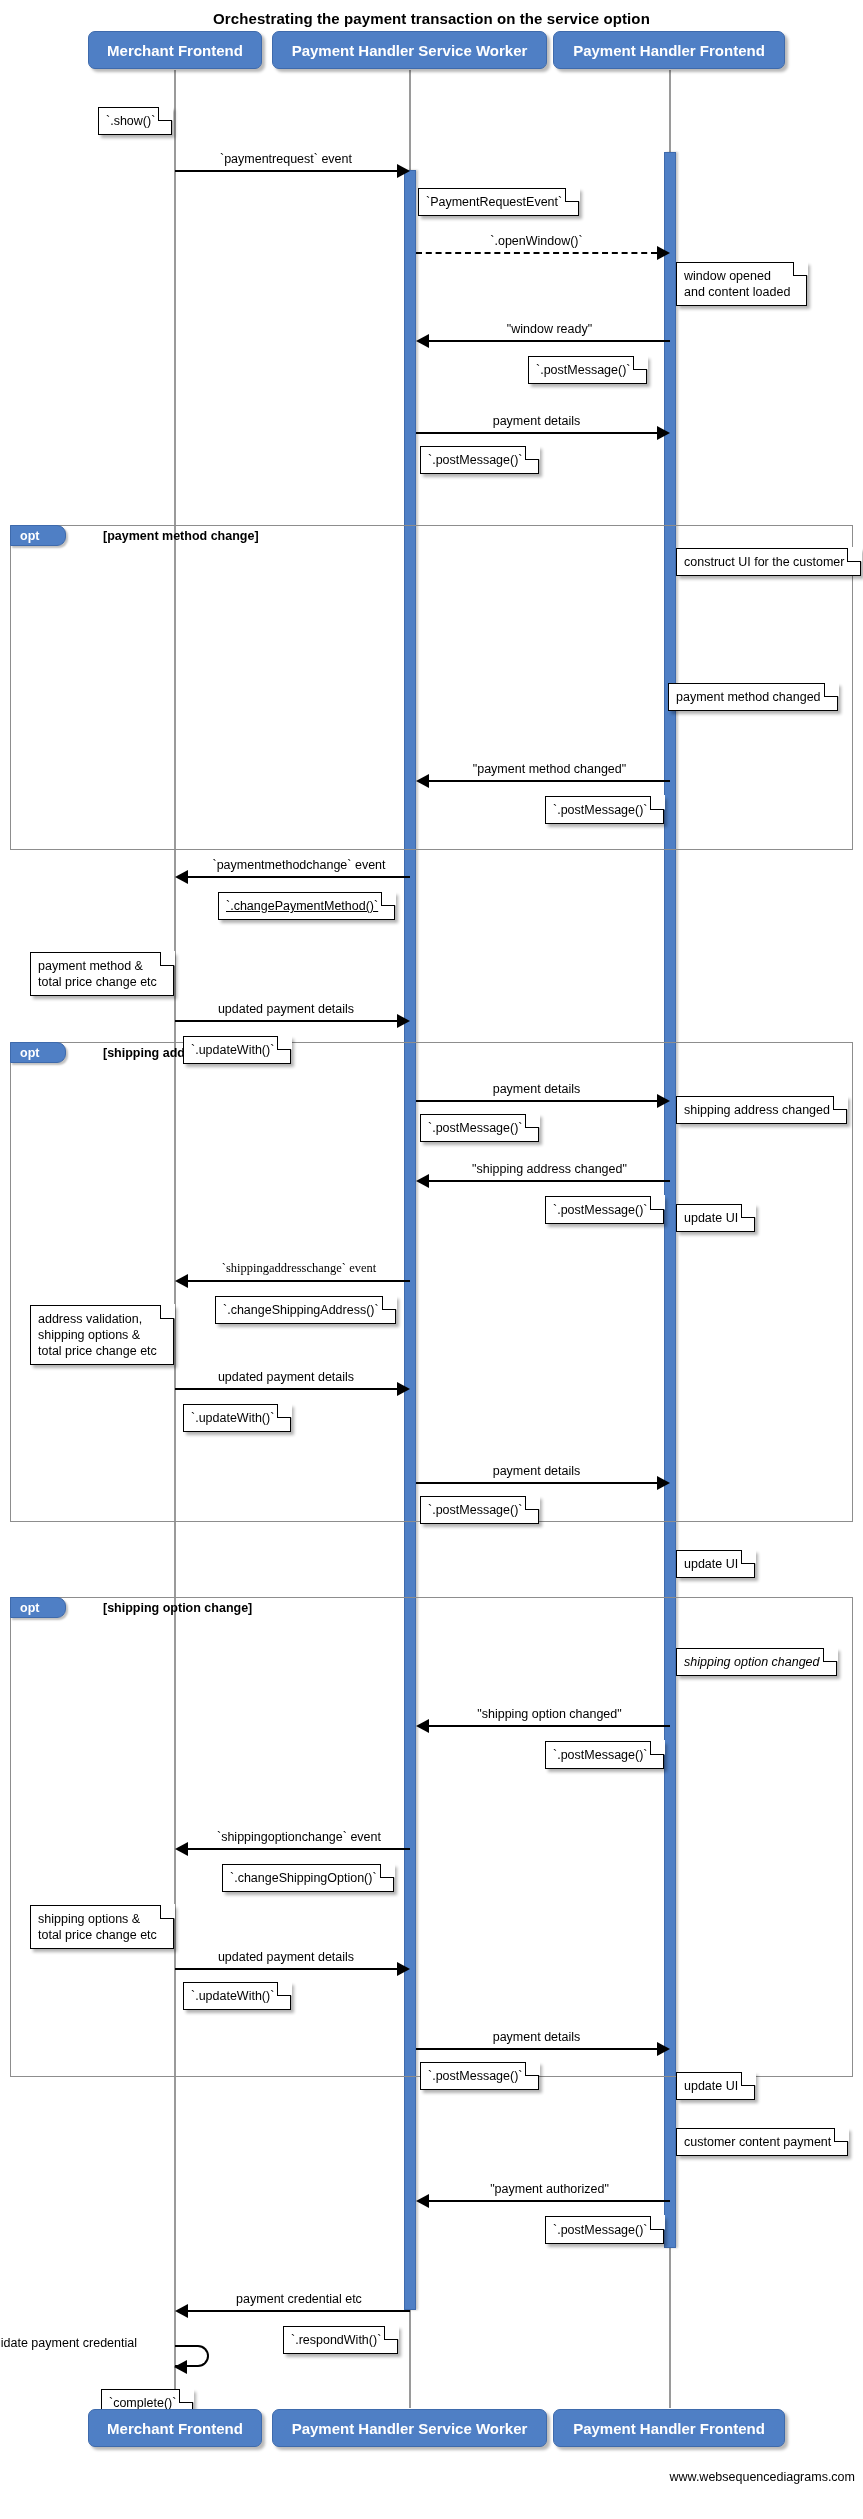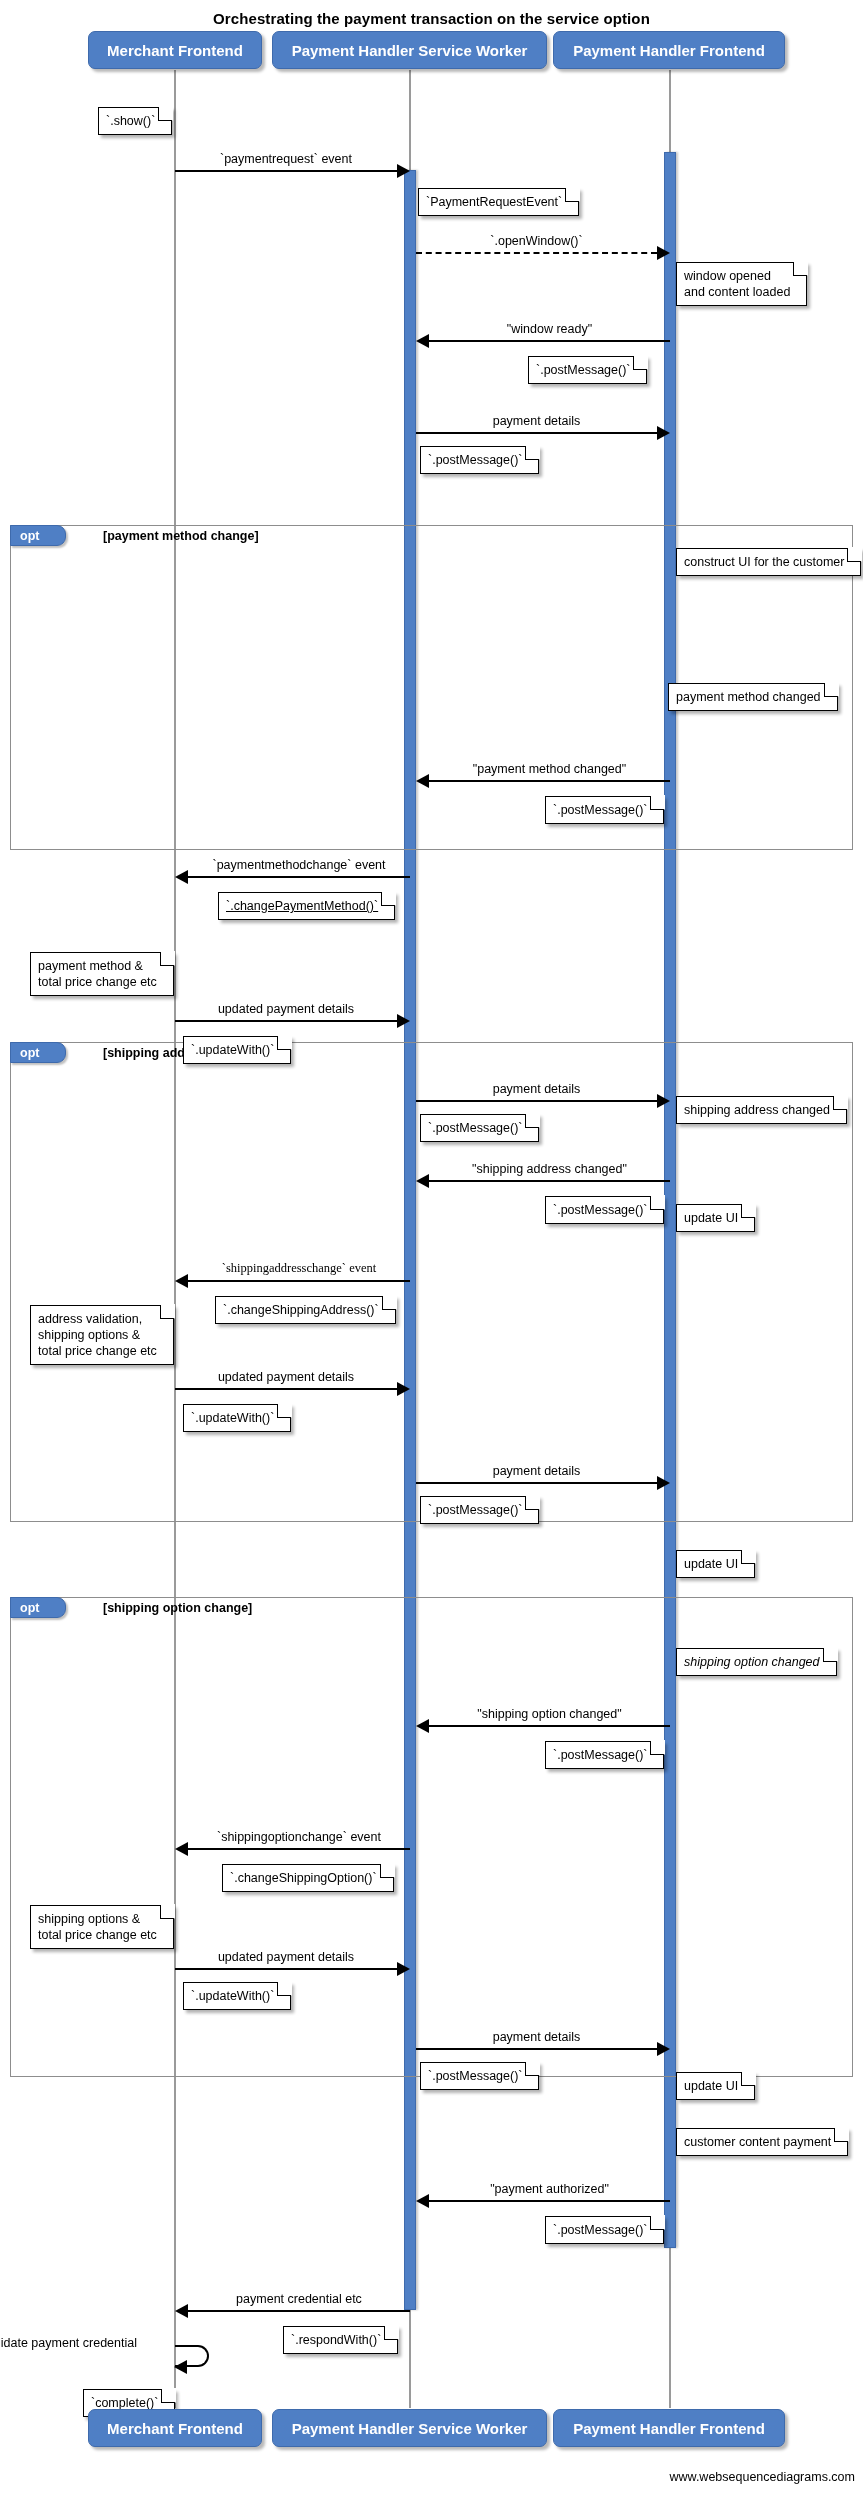--- a/index.html
+++ b/index.html
@@ -409,21 +409,21 @@
   </div>
 
   <div class="note" style="left:283px; top:2326px;">`.respondWith()`</div>
 
   <div class="selfmsg" style="left:175px; top:2345px;">
     <div class="bracket"></div>
     <div class="head"></div>
     <div class="label">validate payment credential</div>
   </div>
 
-  <div class="note" style="left:83px; top:2389px;text-align:center;">`complete()`</div>
+  <div class="note" style="left:101px; top:2389px;text-align:center;">`complete()`</div>
 
   <div class="participant" style="left:88px; top:2409px; width:174px;">
     <span>Merchant Frontend</span>
   </div>
   <div class="participant" style="left:272px; top:2409px; width:275px;">
     <span>Payment Handler Service Worker</span>
   </div>
   <div class="participant" style="left:553px; top:2409px; width:232px;">
     <span>Payment Handler Frontend</span>
   </div>

